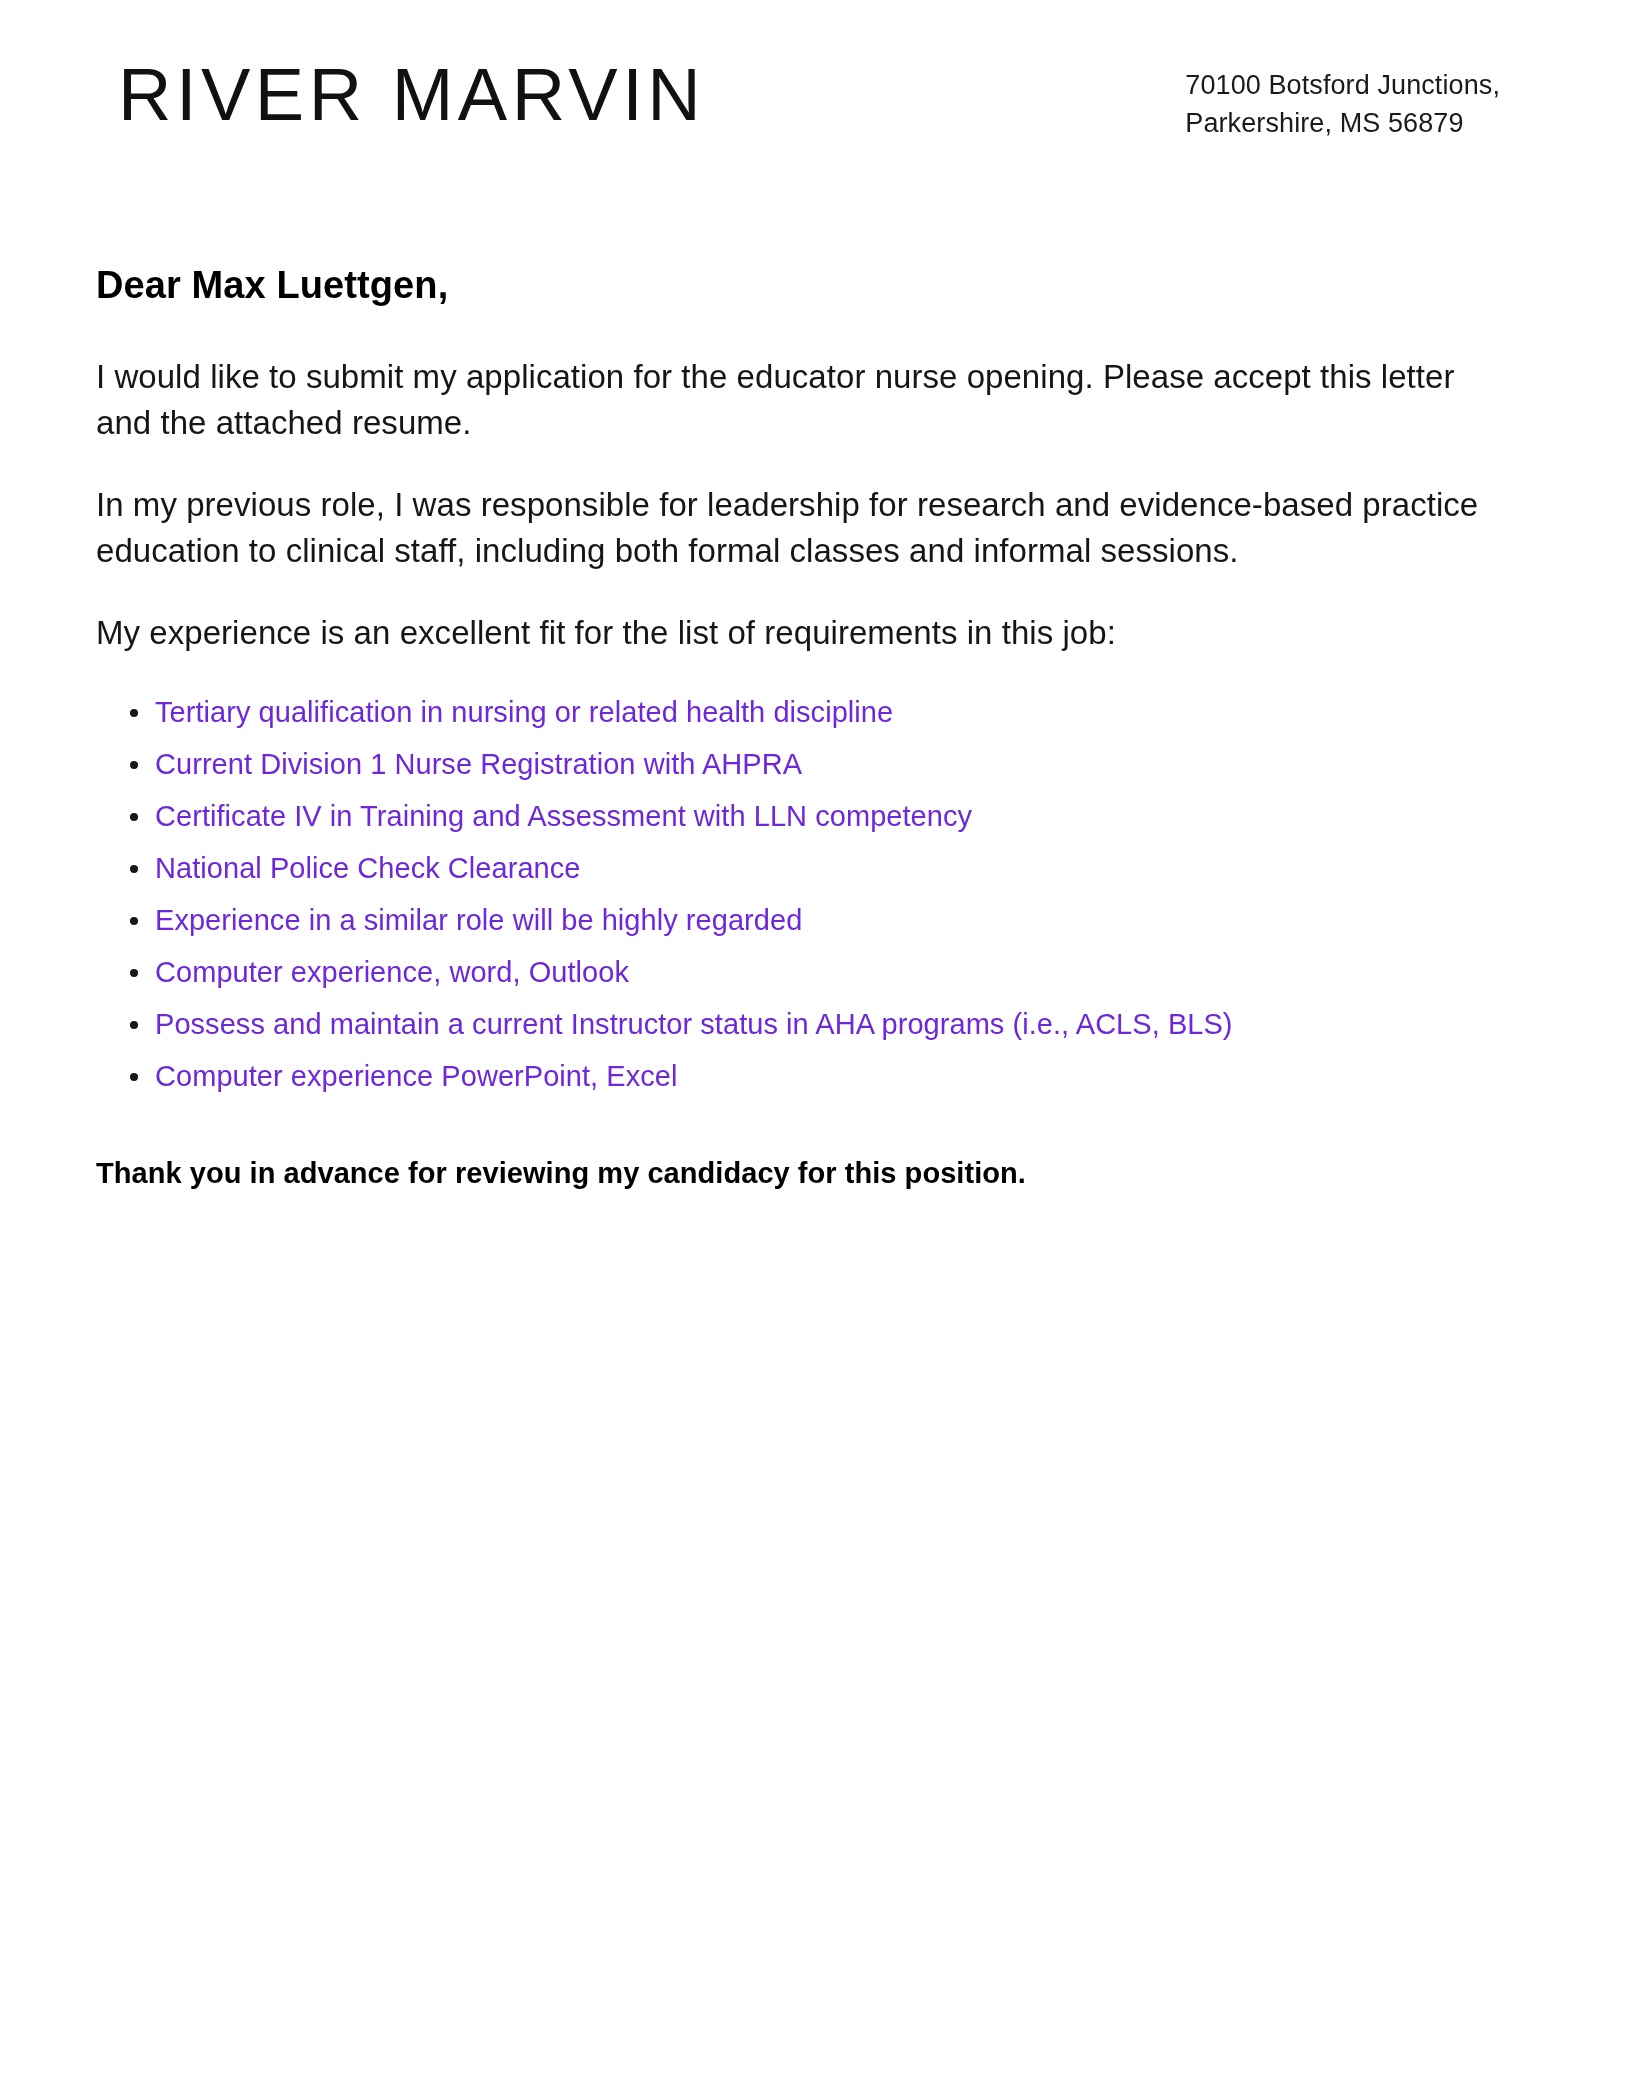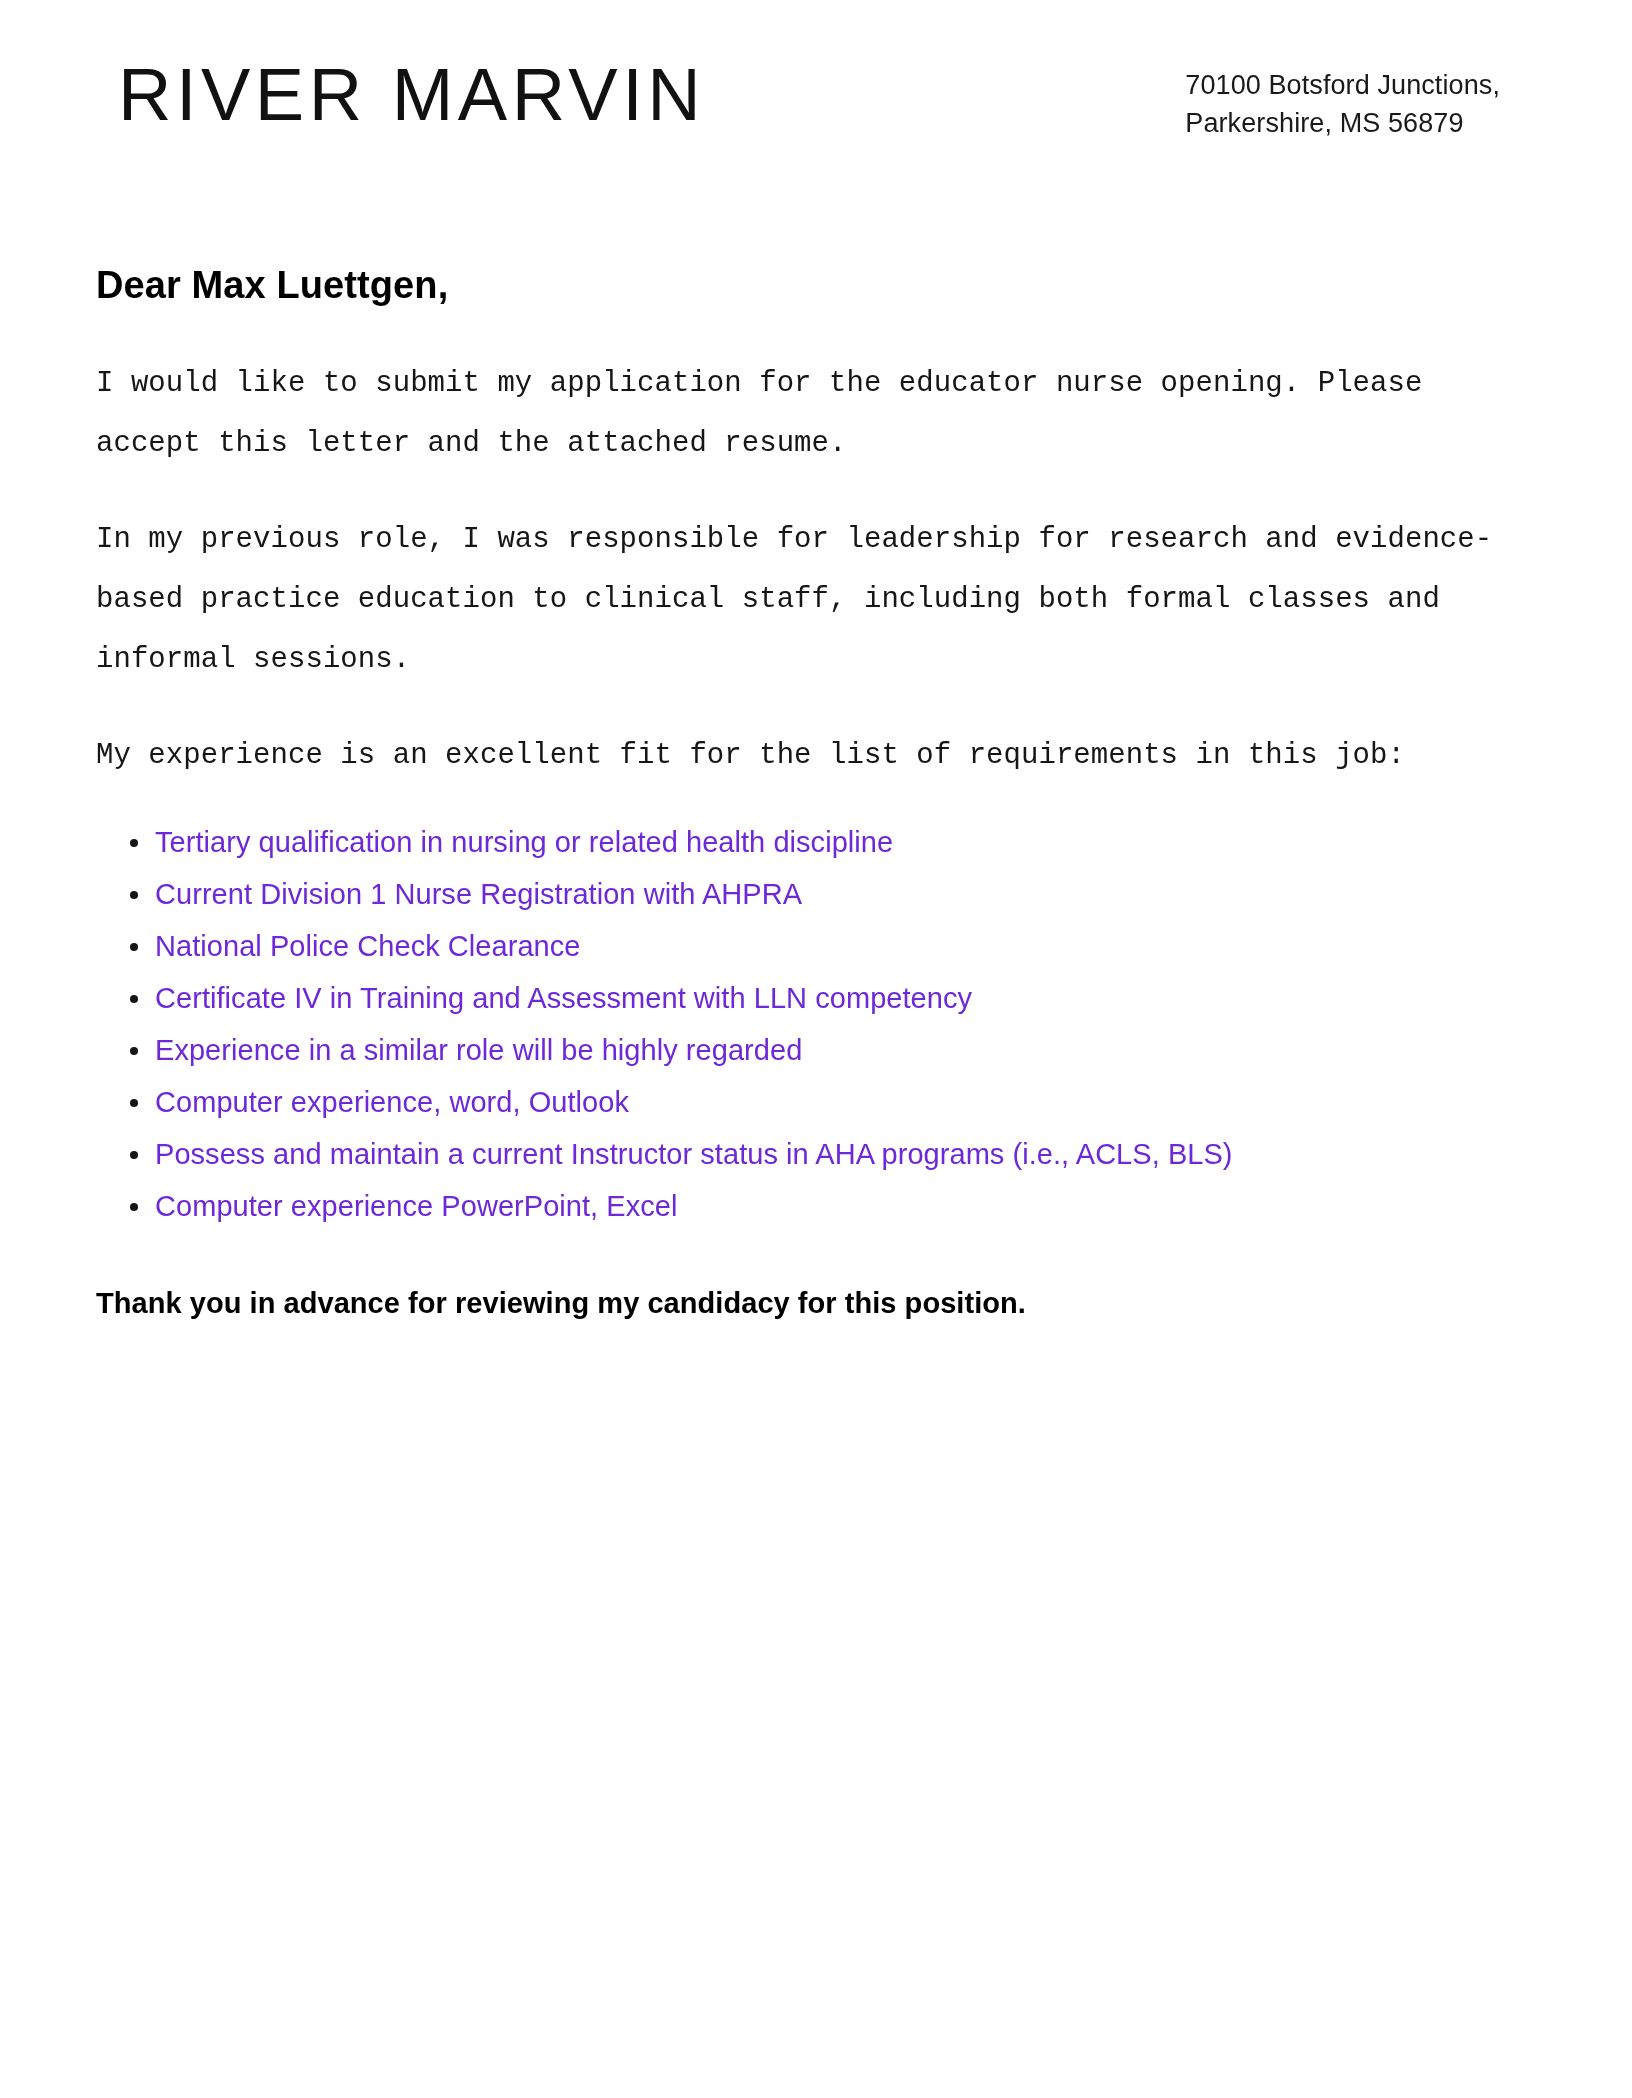--- a/index.html
+++ b/index.html
@@ -72,28 +72,27 @@
   .salutation {
     font-size: 38px;
     font-weight: 700;
     letter-spacing: 0.1px;
     color: #000000;
     margin: 0 0 44px 0;
     line-height: 1.3;
   }
 
   .para {
-    font-size: 29px;
+    font-size: 33px;
     font-weight: 400;
-    line-height: 60px;
+    line-height: 46px;
     color: #161616;
     margin: 0 0 36px 0;
     letter-spacing: 0.05px;
     max-width: 1418px;
-    font-family: Liberation Mono, monospace;
   }
 
   .requirements-list {
     list-style: none;
     margin: 0 0 0 0;
     padding: 0;
   }
   .requirements-list li {
     position: relative;
     font-size: 29px;
@@ -156,22 +155,22 @@
 
     <p class="para">I would like to submit my application for the educator nurse opening. Please accept this letter and the attached resume.</p>
 
     <p class="para">In my previous role, I was responsible for leadership for research and evidence-based practice education to clinical staff, including both formal classes and informal sessions.</p>
 
     <p class="para">My experience is an excellent fit for the list of requirements in this job:</p>
 
     <ul class="requirements-list">
       <li>Tertiary qualification in nursing or related health discipline</li>
       <li>Current Division 1 Nurse Registration with AHPRA</li>
+      <li>Certificate IV in Training and Assessment with LLN competency</li>
       <li>National Police Check Clearance</li>
-      <li>Certificate IV in Training and Assessment with LLN competency</li>
       <li>Experience in a similar role will be highly regarded</li>
       <li>Computer experience, word, Outlook</li>
       <li>Possess and maintain a current Instructor status in AHA programs (i.e., ACLS, BLS)</li>
       <li>Computer experience PowerPoint, Excel</li>
     </ul>
 
     <p class="closing-bold">Thank you in advance for reviewing my candidacy for this position.</p>
 
 
   </div>

